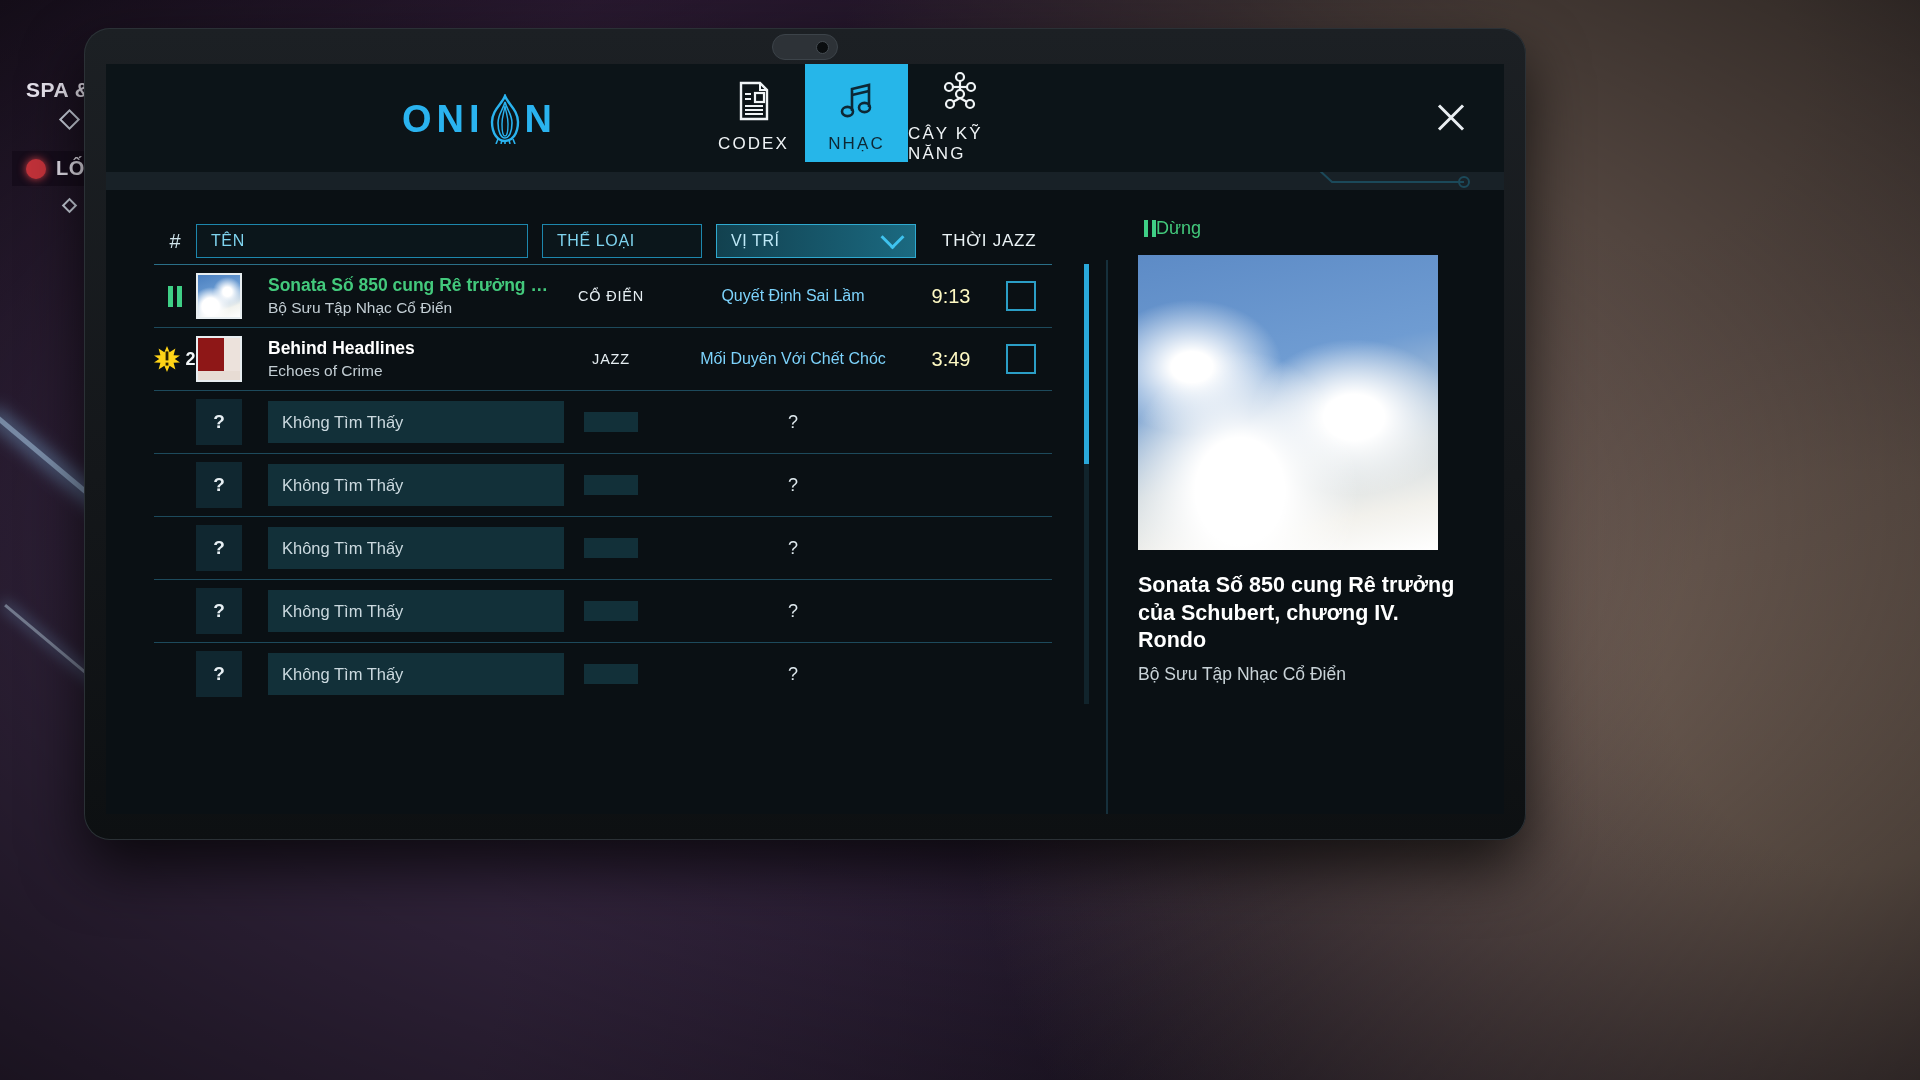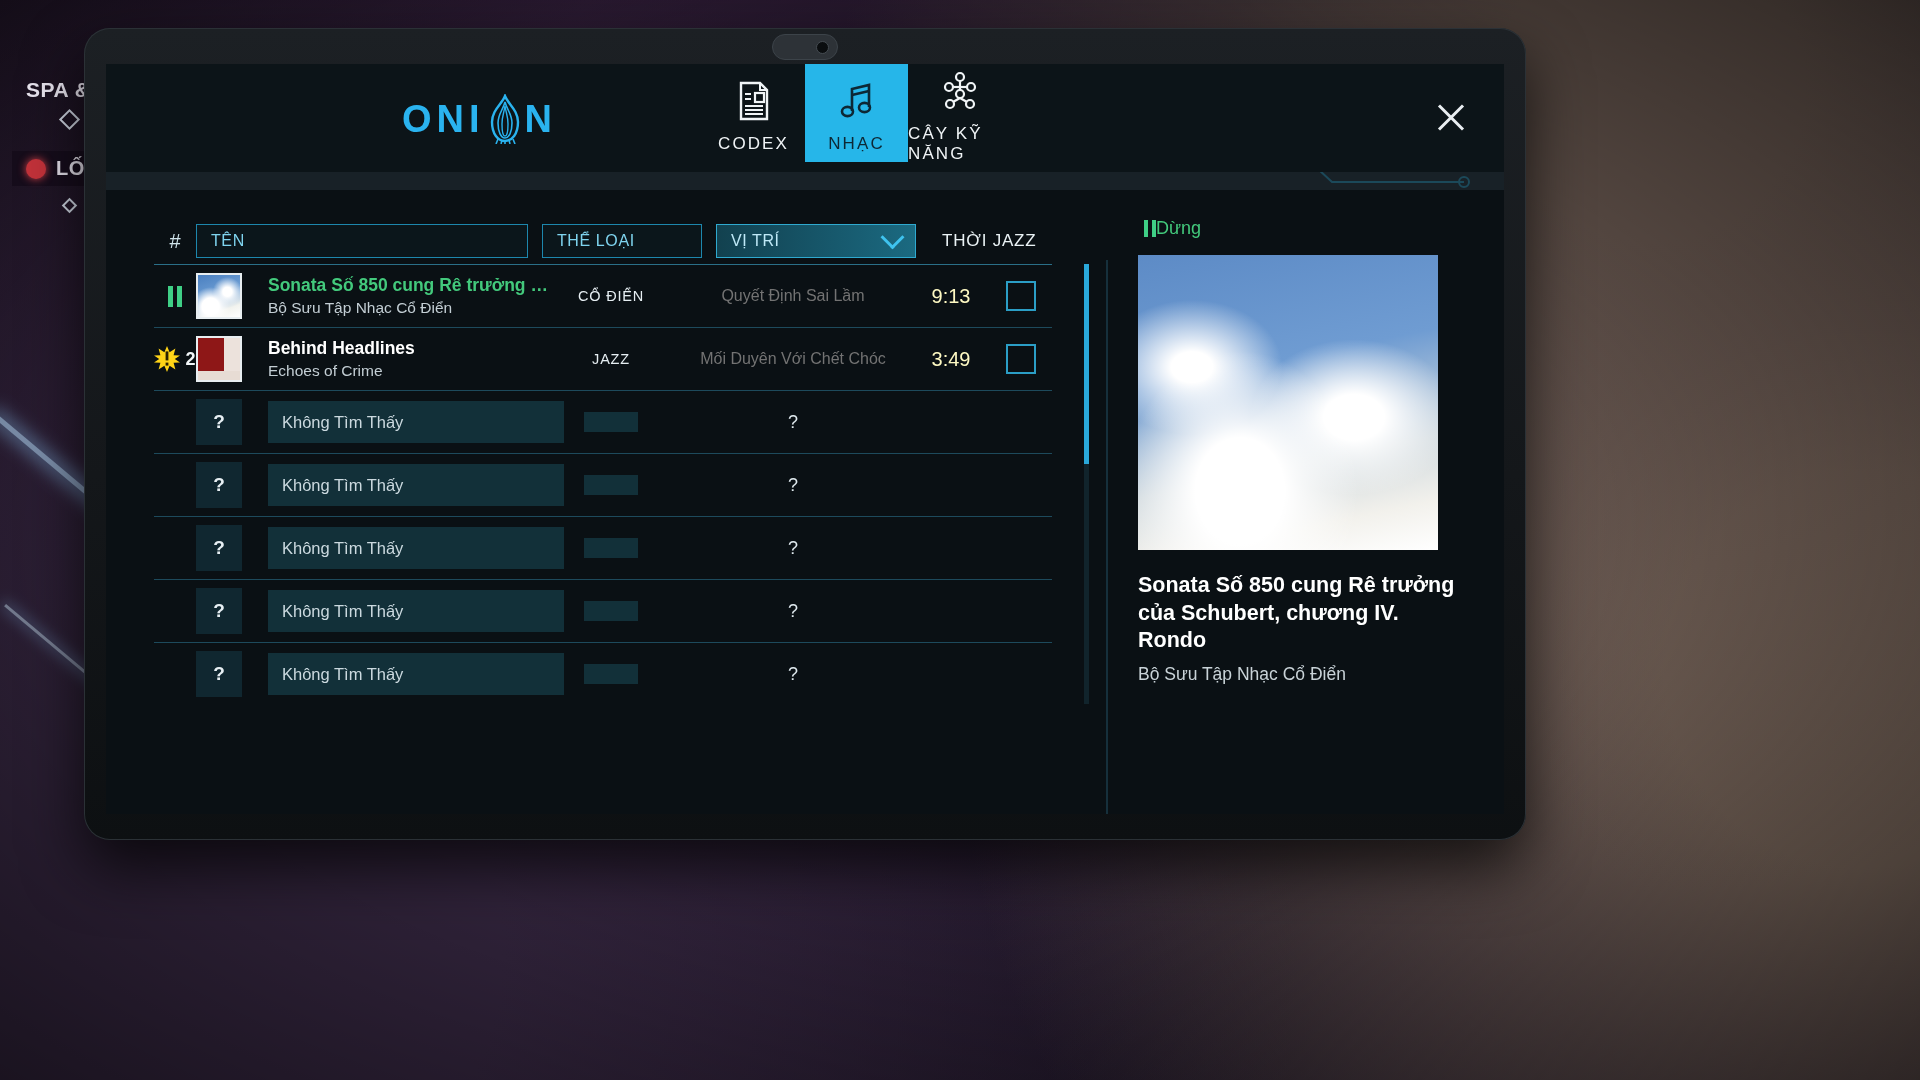--- a/index.html
+++ b/index.html
@@ -162,21 +162,21 @@
   .row .c-title { flex: 1; min-width: 0; padding-left: 10px; }
   .row .c-genre { width: 126px; text-align: center; }
   .row .c-loc { width: 238px; text-align: center; }
   .row .c-time { width: 78px; text-align: center; }
   .row .c-chk { width: 62px; display: flex; align-items: center; justify-content: center; }
 
   .t-name { font-size: 17.5px; font-weight: 700; color: #ffffff; white-space: nowrap; overflow: hidden; text-overflow: ellipsis; }
   .t-name.playing { color: #43c97c; }
   .t-sub { font-size: 15.5px; color: #c3ced4; margin-top: 3px; }
   .t-genre { font-size: 14.5px; color: #e6eef2; letter-spacing: .8px; }
-  .t-loc { font-size: 16px; color: #737373; }
+  .t-loc { font-size: 16px; color: #7dd3fc; }
   .t-time { font-size: 20px; color: #fef9c3; }
 
   .art { width: 46px; height: 46px; border: 2px solid #e8eef1; }
   .art.wave {
     background:
       radial-gradient(circle at 30% 75%, #ffffff 0 20%, rgba(255,255,255,0) 45%),
       radial-gradient(circle at 70% 40%, #ffffff 0 12%, rgba(255,255,255,0) 38%),
       linear-gradient(160deg, #4a7fc0 0%, #6d9ed4 45%, #f2f3ee 78%, #ffffff 100%);
   }
   .art.red {

